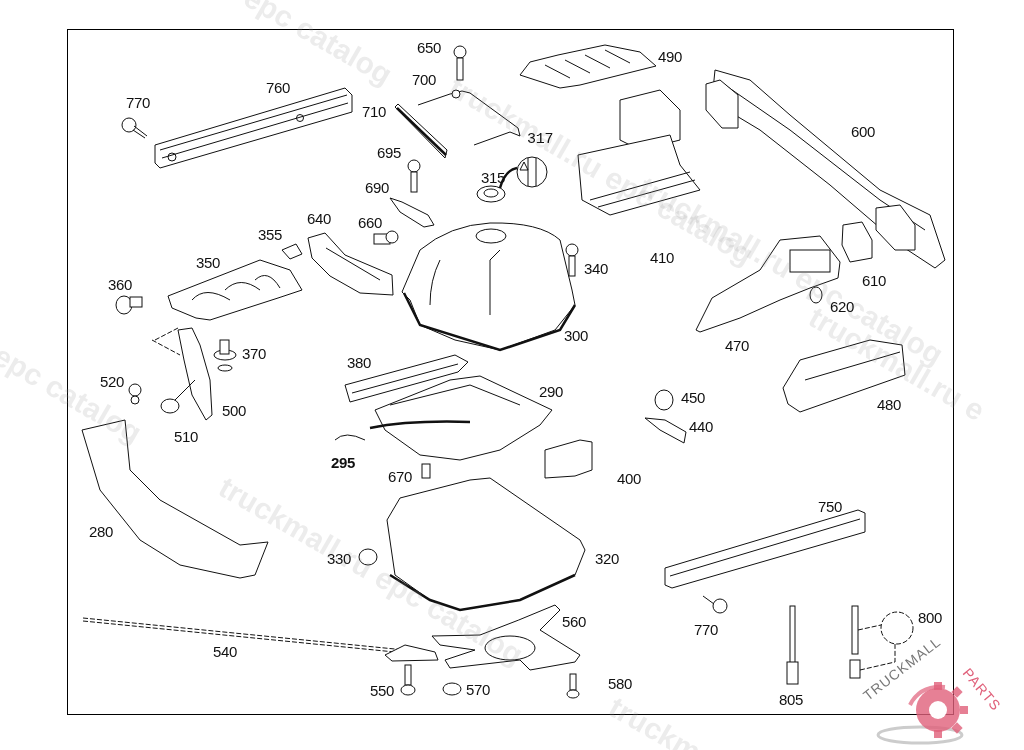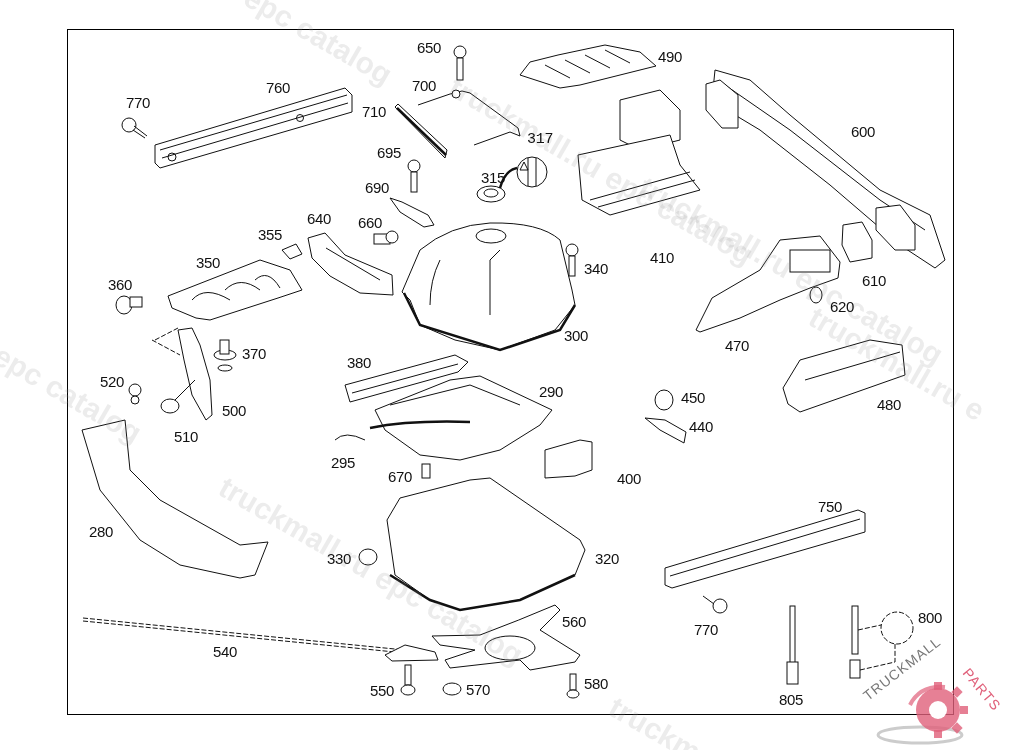--- a/index.html
+++ b/index.html
@@ -276,21 +276,21 @@
 <div class="wm" style="left:460px;top:70px;transform:rotate(30deg);">truckmall.ru epc catalog</div>
 <div class="wm" style="left:650px;top:170px;transform:rotate(30deg);">truckmall.ru epc catalog</div>
 <div class="wm" style="left:-10px;top:330px;transform:rotate(30deg);">l epc catalog</div>
 <div class="wm" style="left:820px;top:300px;transform:rotate(30deg);">truckmall.ru e</div>
 <div class="wm" style="left:230px;top:470px;transform:rotate(30deg);">truckmall.ru epc catalog</div>
 <div class="wm" style="left:620px;top:690px;transform:rotate(30deg);">truckm</div>
 
 <span class="lbl" style="left:126px;top:95px;">770</span>
 <span class="lbl" style="left:266px;top:80px;">760</span>
 <span class="lbl" style="left:417px;top:40px;">650</span>
-<span class="lbl" style="left:412px;top:78px;text-align:center;">700</span>
+<span class="lbl" style="left:412px;top:72px;text-align:center;">700</span>
 <span class="lbl" style="left:362px;top:104px;">710</span>
 <span class="lbl" style="left:658px;top:49px;">490</span>
 <span class="lbl" style="left:851px;top:124px;">600</span>
 <span class="lbl" style="left:377px;top:145px;">695</span>
 <span class="lbl" style="left:527px;top:132px;font-family:Liberation Mono, monospace;">317</span>
 <span class="lbl" style="left:455px;top:170px;margin-left:26px;">315</span>
 <span class="lbl" style="left:365px;top:180px;">690</span>
 <span class="lbl" style="left:650px;top:222px;margin-top:28px;">410</span>
 <span class="lbl" style="left:307px;top:211px;">640</span>
 <span class="lbl" style="left:358px;top:215px;">660</span>
@@ -304,34 +304,34 @@
 <span class="lbl" style="left:725px;top:338px;">470</span>
 <span class="lbl" style="left:242px;top:346px;">370</span>
 <span class="lbl" style="left:347px;top:355px;">380</span>
 <span class="lbl" style="left:100px;top:374px;">520</span>
 <span class="lbl" style="left:539px;top:384px;">290</span>
 <span class="lbl" style="left:681px;top:390px;">450</span>
 <span class="lbl" style="left:877px;top:397px;">480</span>
 <span class="lbl" style="left:222px;top:403px;">500</span>
 <span class="lbl" style="left:174px;top:429px;">510</span>
 <span class="lbl" style="left:689px;top:419px;">440</span>
-<span class="lbl" style="left:331px;top:455px;">295</span>
+<span class="lbl" style="left:331px;top:455px;font-weight:bold;">295</span>
 <span class="lbl" style="left:388px;top:469px;">670</span>
 <span class="lbl" style="left:580px;top:471px;margin-left:37px;">400</span>
 <span class="lbl" style="left:790px;top:499px;margin-left:28px;">750</span>
 <span class="lbl" style="left:89px;top:524px;">280</span>
 <span class="lbl" style="left:327px;top:551px;">330</span>
 <span class="lbl" style="left:595px;top:551px;">320</span>
 <span class="lbl" style="left:562px;top:614px;">560</span>
 <span class="lbl" style="left:694px;top:622px;">770</span>
 <span class="lbl" style="left:918px;top:610px;">800</span>
 <span class="lbl" style="left:213px;top:644px;">540</span>
 <span class="lbl" style="left:370px;top:683px;">550</span>
 <span class="lbl" style="left:466px;top:682px;">570</span>
-<span class="lbl" style="left:584px;top:676px;">580</span>
+<span class="lbl" style="left:608px;top:676px;">580</span>
 <span class="lbl" style="left:779px;top:692px;">805</span>
 
 <div style="position:absolute;left:860px;top:655px;width:164px;height:95px;">
   <svg width="164" height="95" style="position:absolute;left:0;top:0;">
     <ellipse cx="60" cy="80" rx="42" ry="8" fill="none" stroke="#ccc" stroke-width="3"></ellipse>
     <circle cx="78" cy="55" r="22" fill="#e0607a" opacity="0.8"></circle>
     <circle cx="78" cy="55" r="9" fill="#fff"></circle>
     <g fill="#e0607a" opacity="0.8">
       <rect x="74" y="27" width="8" height="8"></rect>
       <rect x="100" y="51" width="8" height="8"></rect>

